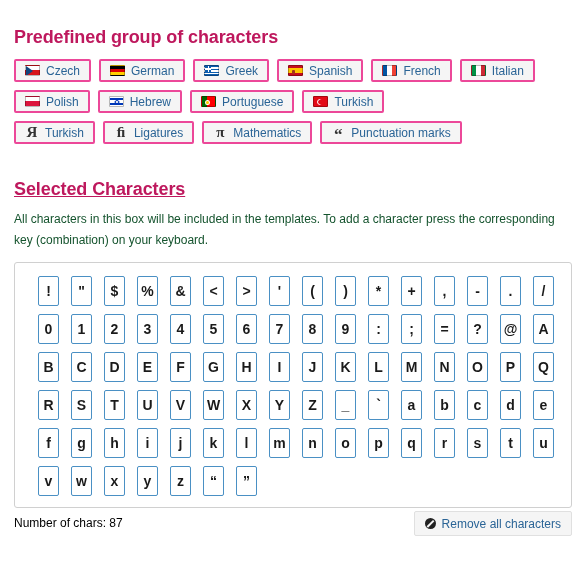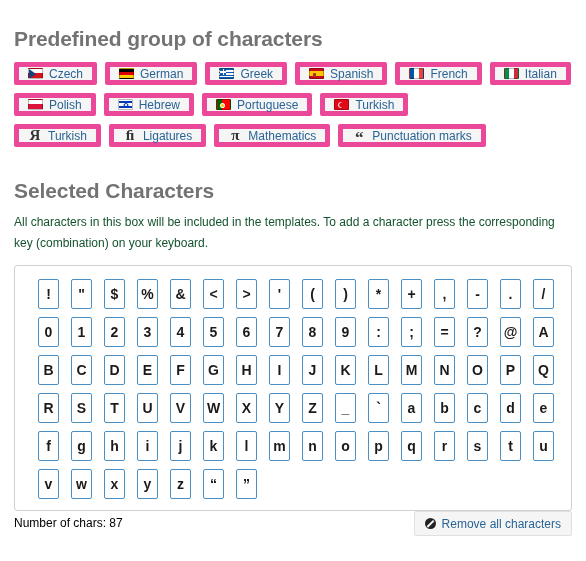--- a/index.html
+++ b/index.html
@@ -12,23 +12,23 @@
   }
   #page {
     position: relative;
     width: 586px; height: 561px;
     overflow: hidden;
     background: #ffffff;
   }
 
   
   .section-title {
-    font-size: 21px;
+    font-size: 18px;
     font-weight: bold;
-    color: #737373;
+    color: #be185d;
     letter-spacing: -0.1px;
   }
 
   
   .predef-section { position: absolute; left: 14px; top: 27px; width: 558px; }
   .predef-section .section-title { margin: 0 0 11px 0; }
 
   .btn-rows { display: block; }
   .btn-row {
     display: flex;
@@ -37,21 +37,21 @@
     margin-bottom: 8px;
   }
 
   .grp-btn {
     display: inline-flex;
     align-items: center;
     gap: 6px;
     height: 23px;
     padding: 0 9px;
     background: #f5f5f5;
-    border: 5px solid #ec4899;
+    border: 2px solid #ec4899;
     border-radius: 2px;
     color: #2a6496;
     font-size: 12px;
     line-height: 1;
     white-space: nowrap;
     cursor: pointer;
     user-select: none;
   }
   .grp-btn .lbl { color: #2a6496; }
 
@@ -130,21 +130,21 @@
     color: #333333;
     font-size: 13px;
     line-height: 1;
     font-weight: bold;
   }
   .glyph.serif { font-family: "Liberation Serif", serif; font-size: 15px; }
   .glyph.quote { font-family: "Liberation Serif", serif; font-size: 17px; position: relative; top: 2px; }
 
   
   .sel-section { position: absolute; left: 14px; top: 179px; width: 558px; }
-  .sel-section .section-title { margin: 0 0 9px 0; }
+  .sel-section .section-title { margin: 0 0 9px 0; text-decoration: underline; }
   .sel-desc {
     font-size: 12px;
     color: #14532d;
     line-height: 1.75;
     margin: 0 0 11px 0;
     width: 545px;
   }
 
   .char-box {
     border: 1px solid #d0d0d0;

